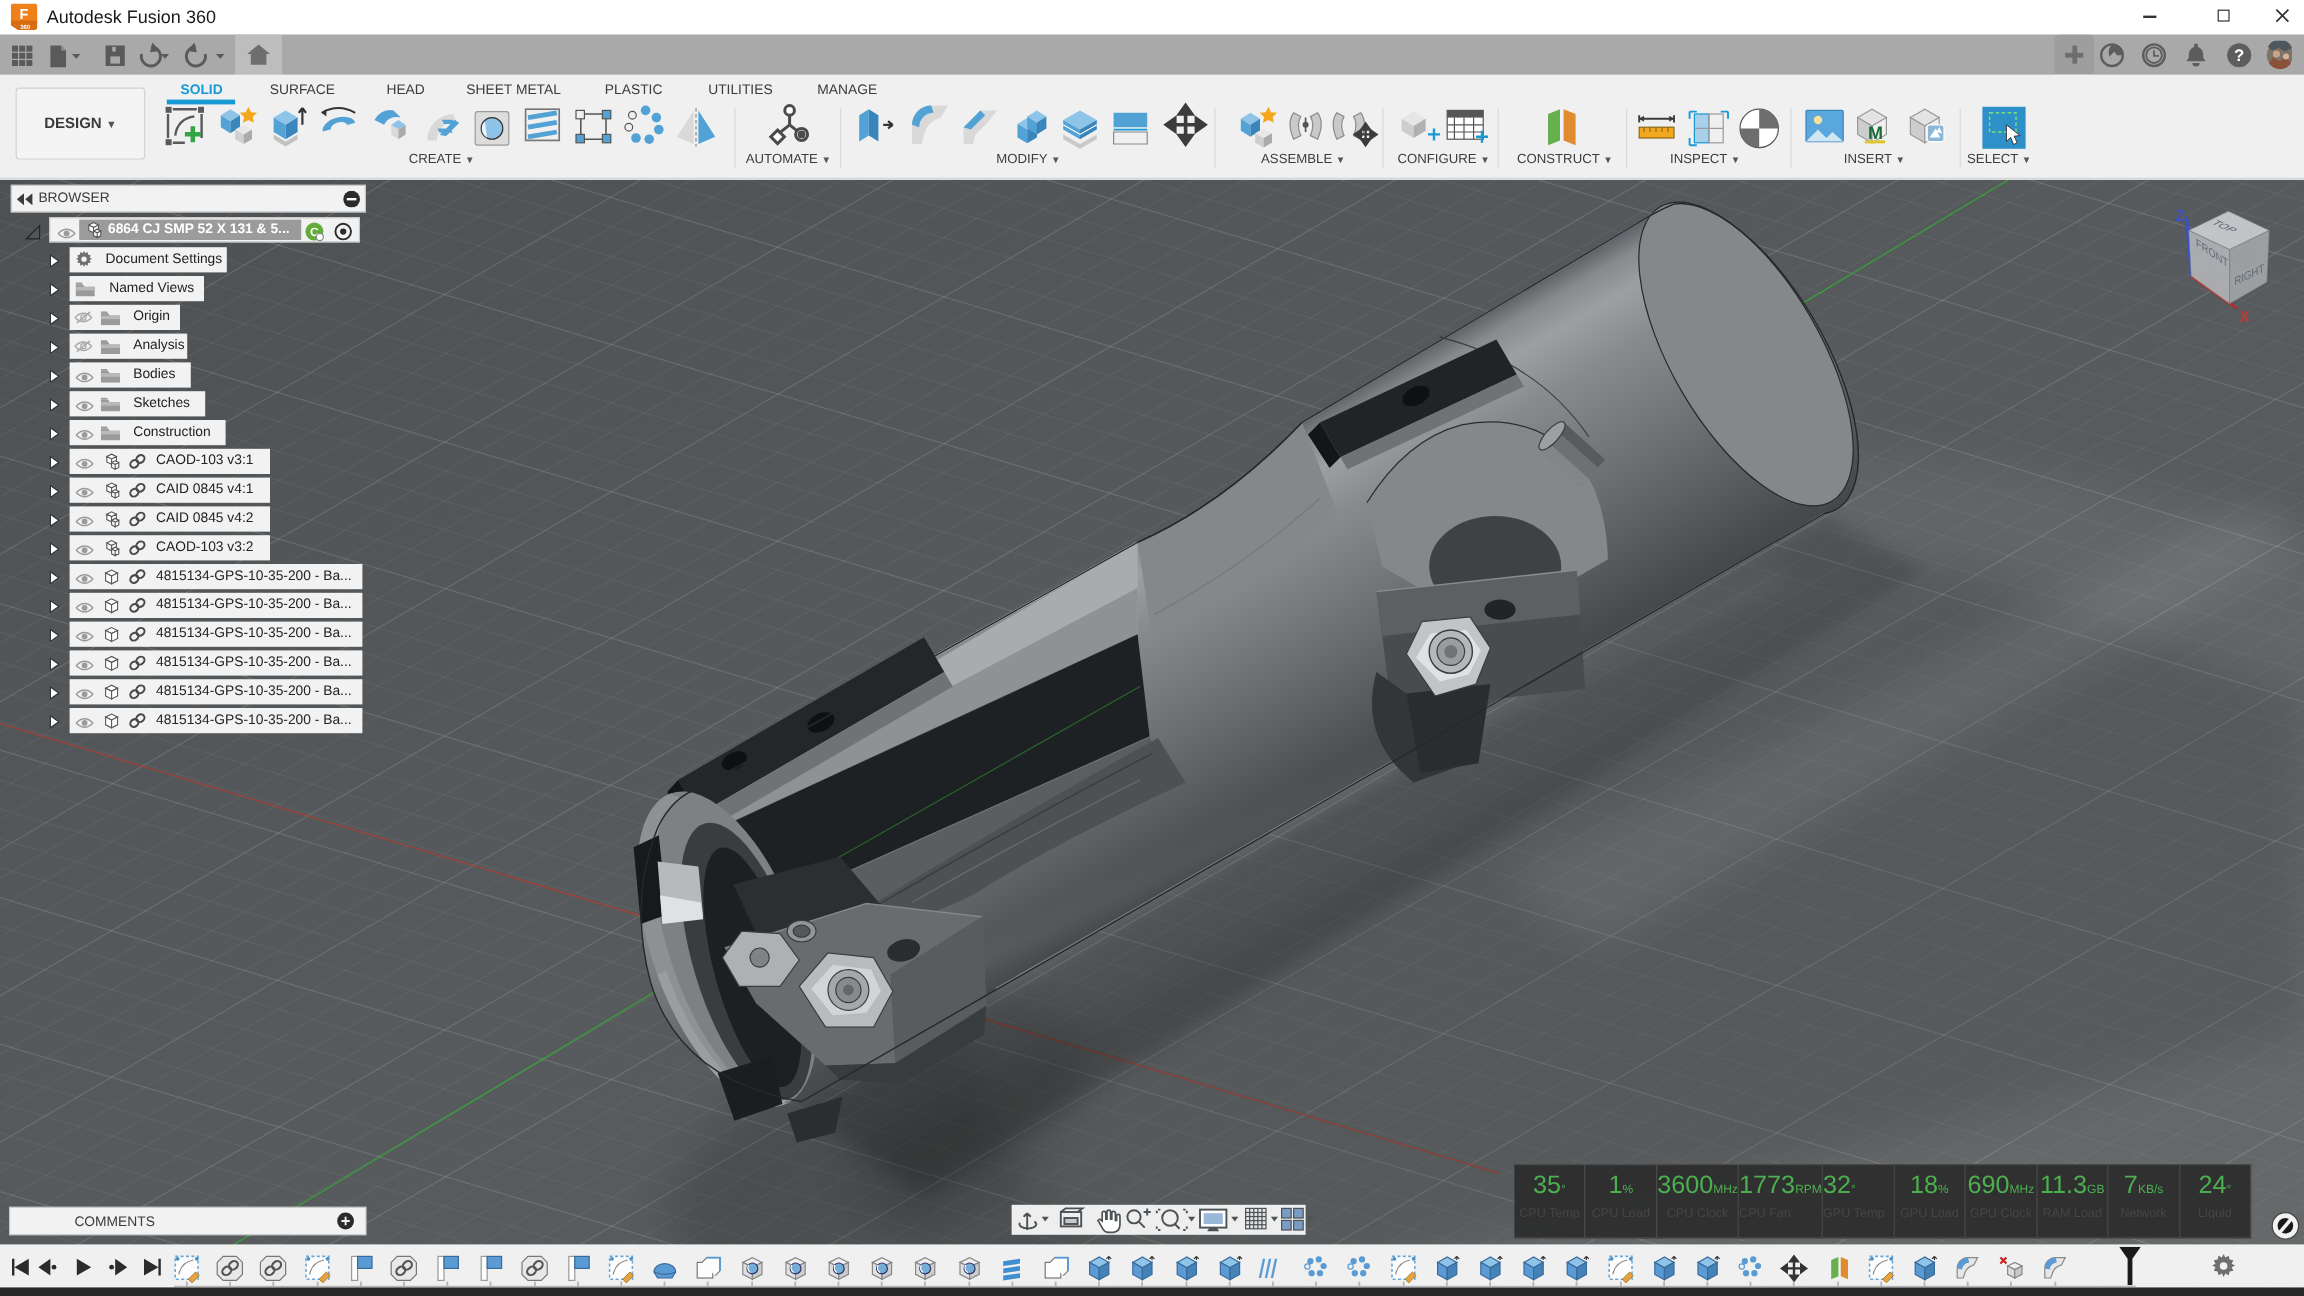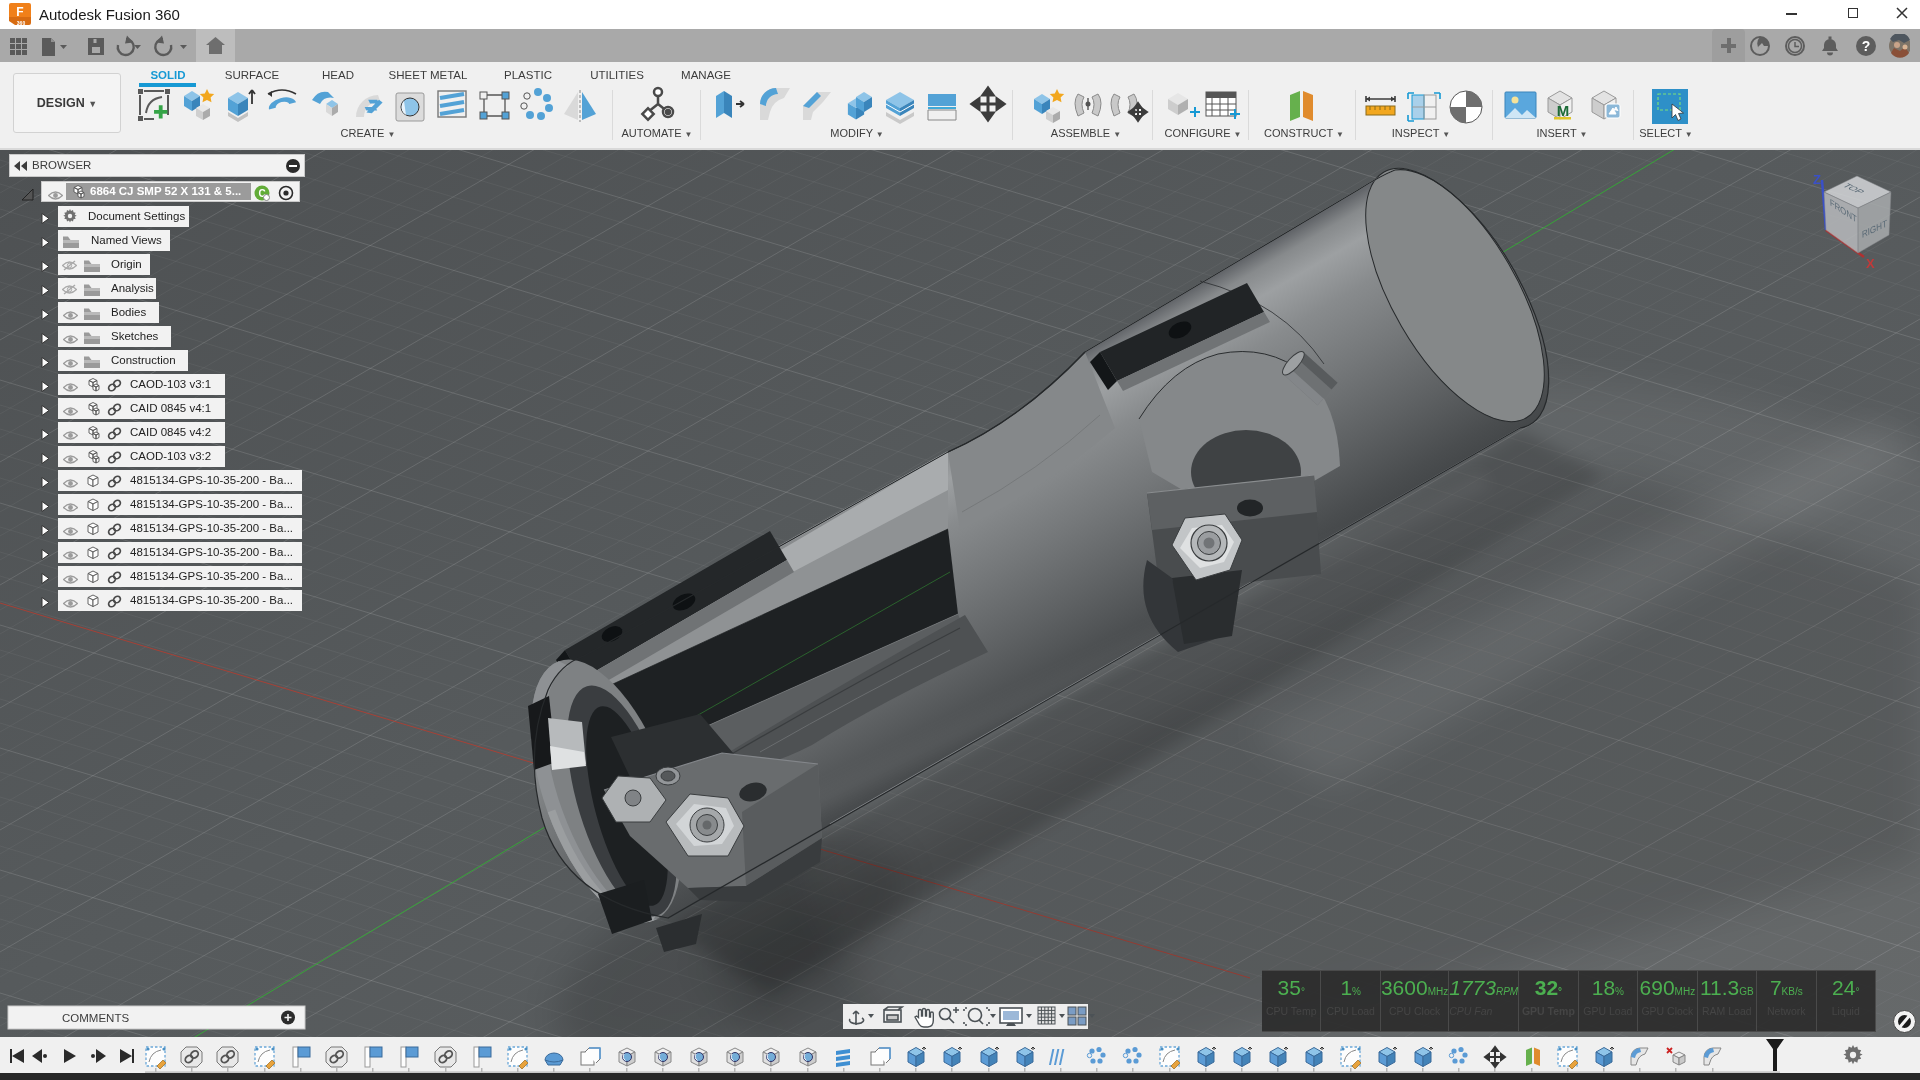--- a/index.html
+++ b/index.html
@@ -1075,25 +1075,25 @@
         <div style="color:#454545;font-size:10.5px;margin-top:2px;white-space:nowrap;">CPU Temp</div>
       </div>
       <div style="flex:1;border:1px solid #4a4a4a;border-left:none;position:relative;text-align:center;">
         <div style="margin-top:6px;color:#4caf50;font-size:21px;line-height:22px;white-space:nowrap;">1<span style="font-size:10px;">%</span></div>
         <div style="color:#454545;font-size:10.5px;margin-top:2px;white-space:nowrap;">CPU Load</div>
       </div>
       <div style="flex:1;border:1px solid #4a4a4a;border-left:none;position:relative;text-align:center;">
         <div style="margin-top:6px;color:#4caf50;font-size:21px;line-height:22px;white-space:nowrap;">3600<span style="font-size:10px;">MHz</span></div>
         <div style="color:#454545;font-size:10.5px;margin-top:2px;white-space:nowrap;">CPU Clock</div>
       </div>
-      <div style="flex:1;border:1px solid #4a4a4a;border-left:none;position:relative;font-style:italic;">
+      <div style="flex:1;border:1px solid #4a4a4a;border-left:none;position:relative;">
         <div style="margin-top:6px;color:#4caf50;font-size:21px;line-height:22px;white-space:nowrap;">1773<span style="font-size:10px;">RPM</span></div>
         <div style="color:#454545;font-size:10.5px;margin-top:2px;white-space:nowrap;">CPU Fan</div>
       </div>
-      <div style="flex:1;border:1px solid #4a4a4a;border-left:none;position:relative;text-align:center;font-weight:bold;">
+      <div style="flex:1;border:1px solid #4a4a4a;border-left:none;position:relative;text-align:left;">
         <div style="margin-top:6px;color:#4caf50;font-size:21px;line-height:22px;white-space:nowrap;">32<span style="font-size:10px;">°</span></div>
         <div style="color:#454545;font-size:10.5px;margin-top:2px;white-space:nowrap;">GPU Temp</div>
       </div>
       <div style="flex:1;border:1px solid #4a4a4a;border-left:none;position:relative;text-align:center;">
         <div style="margin-top:6px;color:#4caf50;font-size:21px;line-height:22px;white-space:nowrap;">18<span style="font-size:10px;">%</span></div>
         <div style="color:#454545;font-size:10.5px;margin-top:2px;white-space:nowrap;">GPU Load</div>
       </div>
       <div style="flex:1;border:1px solid #4a4a4a;border-left:none;position:relative;text-align:center;">
         <div style="margin-top:6px;color:#4caf50;font-size:21px;line-height:22px;white-space:nowrap;">690<span style="font-size:10px;">MHz</span></div>
         <div style="color:#454545;font-size:10.5px;margin-top:2px;white-space:nowrap;">GPU Clock</div>

